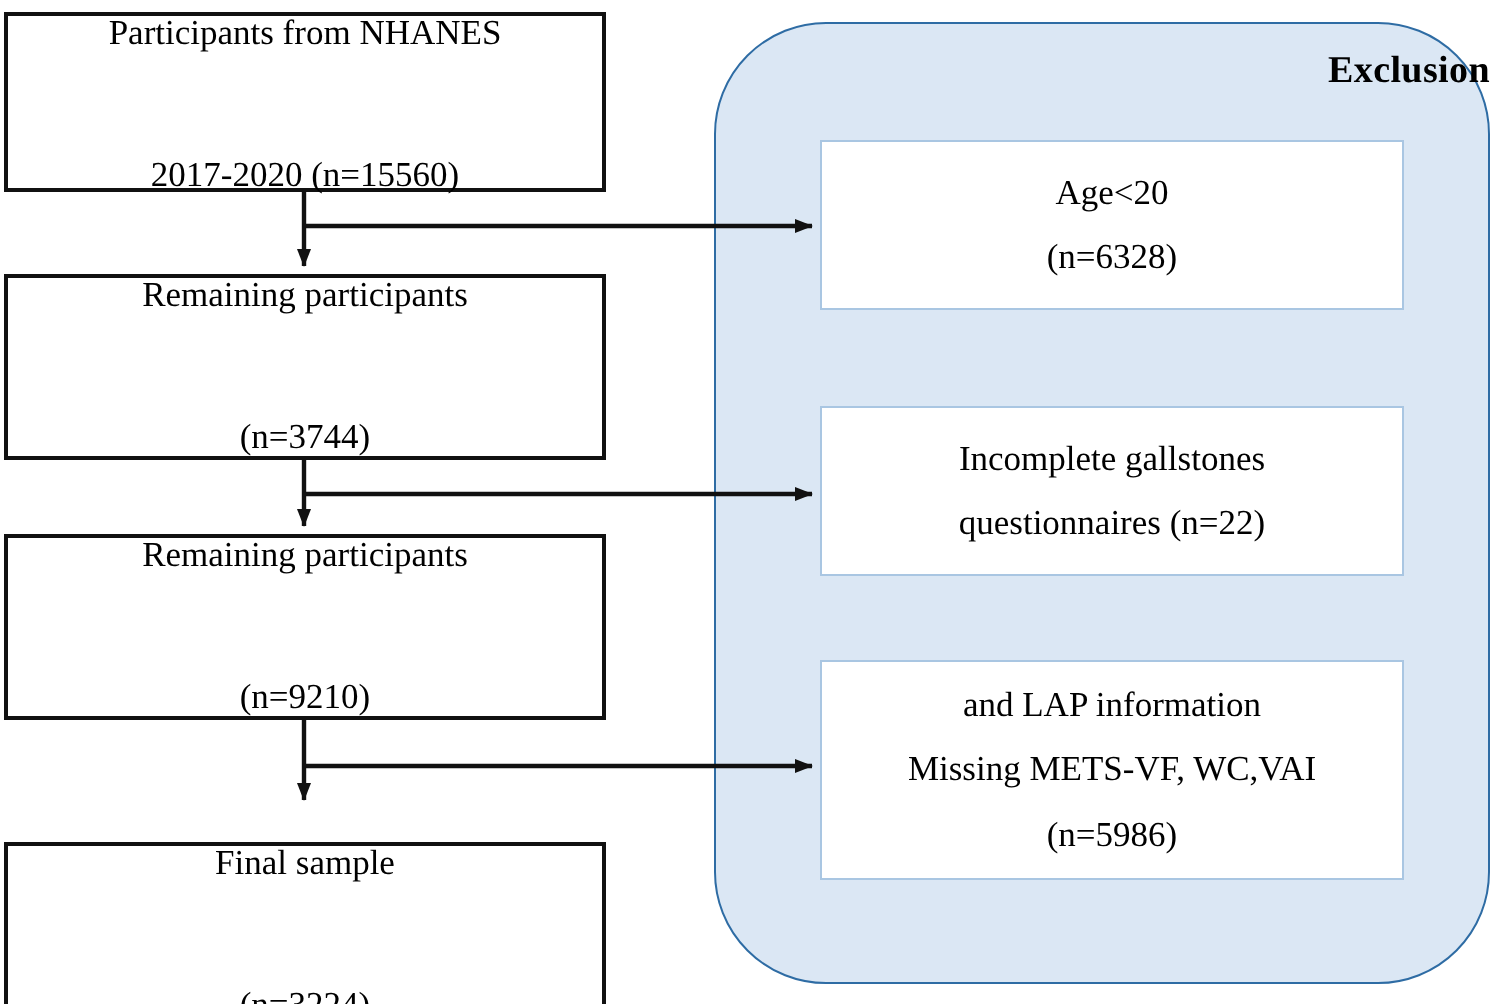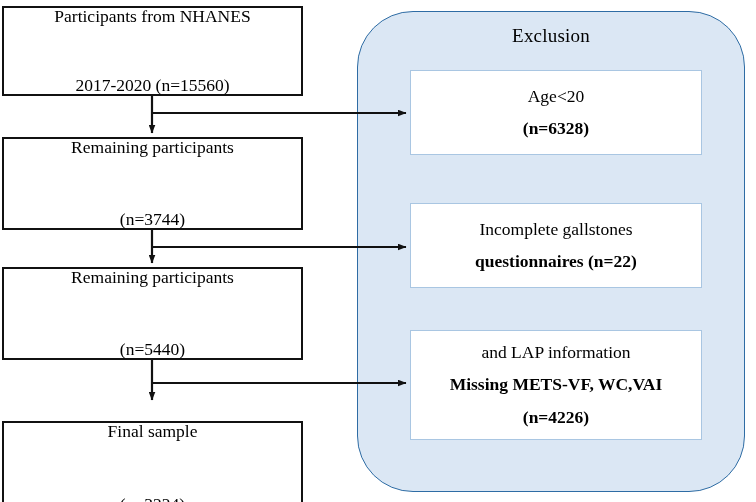--- a/index.html
+++ b/index.html
@@ -28,39 +28,40 @@
     box-sizing: border-box;
     background: #dbe7f4;
     border: 1.6px solid #2e6ca4;
     border-radius: 56px;
   }
   .exclusion-title {
     position: absolute;
     left: 357px;
     top: 24px;
     width: 388px;
-    text-align: center;
-    font-weight: normal;
+    text-align: right;
+    font-weight: bold;
     font-size: 19px;
     line-height: 24px;
     letter-spacing: 0.2px;
   }
   
   .proc-box {
     position: absolute;
     box-sizing: border-box;
     background: #ffffff;
     border: 2.2px solid #111111;
     display: flex;
     flex-direction: column;
     align-items: center;
-    justify-content: space-between;
+    justify-content: flex-start;
     text-align: center;
     font-size: 17.5px;
     line-height: 1.0;
+    gap: 36px;
   }
   .proc-box .line1 { display: block; }
   .proc-box .line2 { display: block; margin-top: 17px; }
 
   #box-participants { left: 2px;  top: 6px;   width: 301px; height: 90px; }
   #box-remaining-1  { left: 2px;  top: 137px; width: 301px; height: 93px; }
   #box-remaining-2  { left: 2px;  top: 267px; width: 301px; height: 93px; }
   #box-final        { left: 2px;  top: 421px; width: 301px; height: 94px; }
 
   
@@ -71,21 +72,21 @@
     border: 1.6px solid #a9c6e2;
     display: flex;
     flex-direction: column;
     align-items: center;
     justify-content: center;
     text-align: center;
     font-size: 17.5px;
     line-height: 1.0;
   }
   .excl-box span { display: block; }
-  .excl-box span + span { margin-top: 15px; font-weight: bold; }
+  .excl-box span + span { margin-top: 15px; }
 
   #excl-age        { left: 410px; top: 70px;  width: 292px; height: 85px; }
   #excl-gallstones { left: 410px; top: 203px; width: 292px; height: 85px; }
   #excl-missing    { left: 410px; top: 330px; width: 292px; height: 110px; }
 
   
   #connectors {
     position: absolute;
     left: 0;
     top: 0;
@@ -124,37 +125,37 @@
     <span class="line2">2017-2020 (n=15560)</span>
   </div>
 
   <div class="proc-box" id="box-remaining-1">
     <span class="line1">Remaining participants</span>
     <span class="line2">(n=3744)</span>
   </div>
 
   <div class="proc-box" id="box-remaining-2">
     <span class="line1">Remaining participants</span>
-    <span class="line2">(n=5440)</span>
+    <span class="line2">(n=9210)</span>
   </div>
 
   <div class="proc-box" id="box-final">
     <span class="line1">Final sample</span>
     <span class="line2">(n=3224)</span>
   </div>
 
   <div class="excl-box" id="excl-age">
     <span>Age&lt;20</span>
     <span>(n=6328)</span>
   </div>
 
   <div class="excl-box" id="excl-gallstones">
     <span>Incomplete gallstones</span>
     <span>questionnaires (n=22)</span>
   </div>
 
   <div class="excl-box" id="excl-missing">
     <span>and LAP information</span>
     <span>Missing METS-VF, WC,VAI</span>
-    <span>(n=4226)</span>
+    <span>(n=5986)</span>
   </div>
 
 </div>
 
 </body></html>

